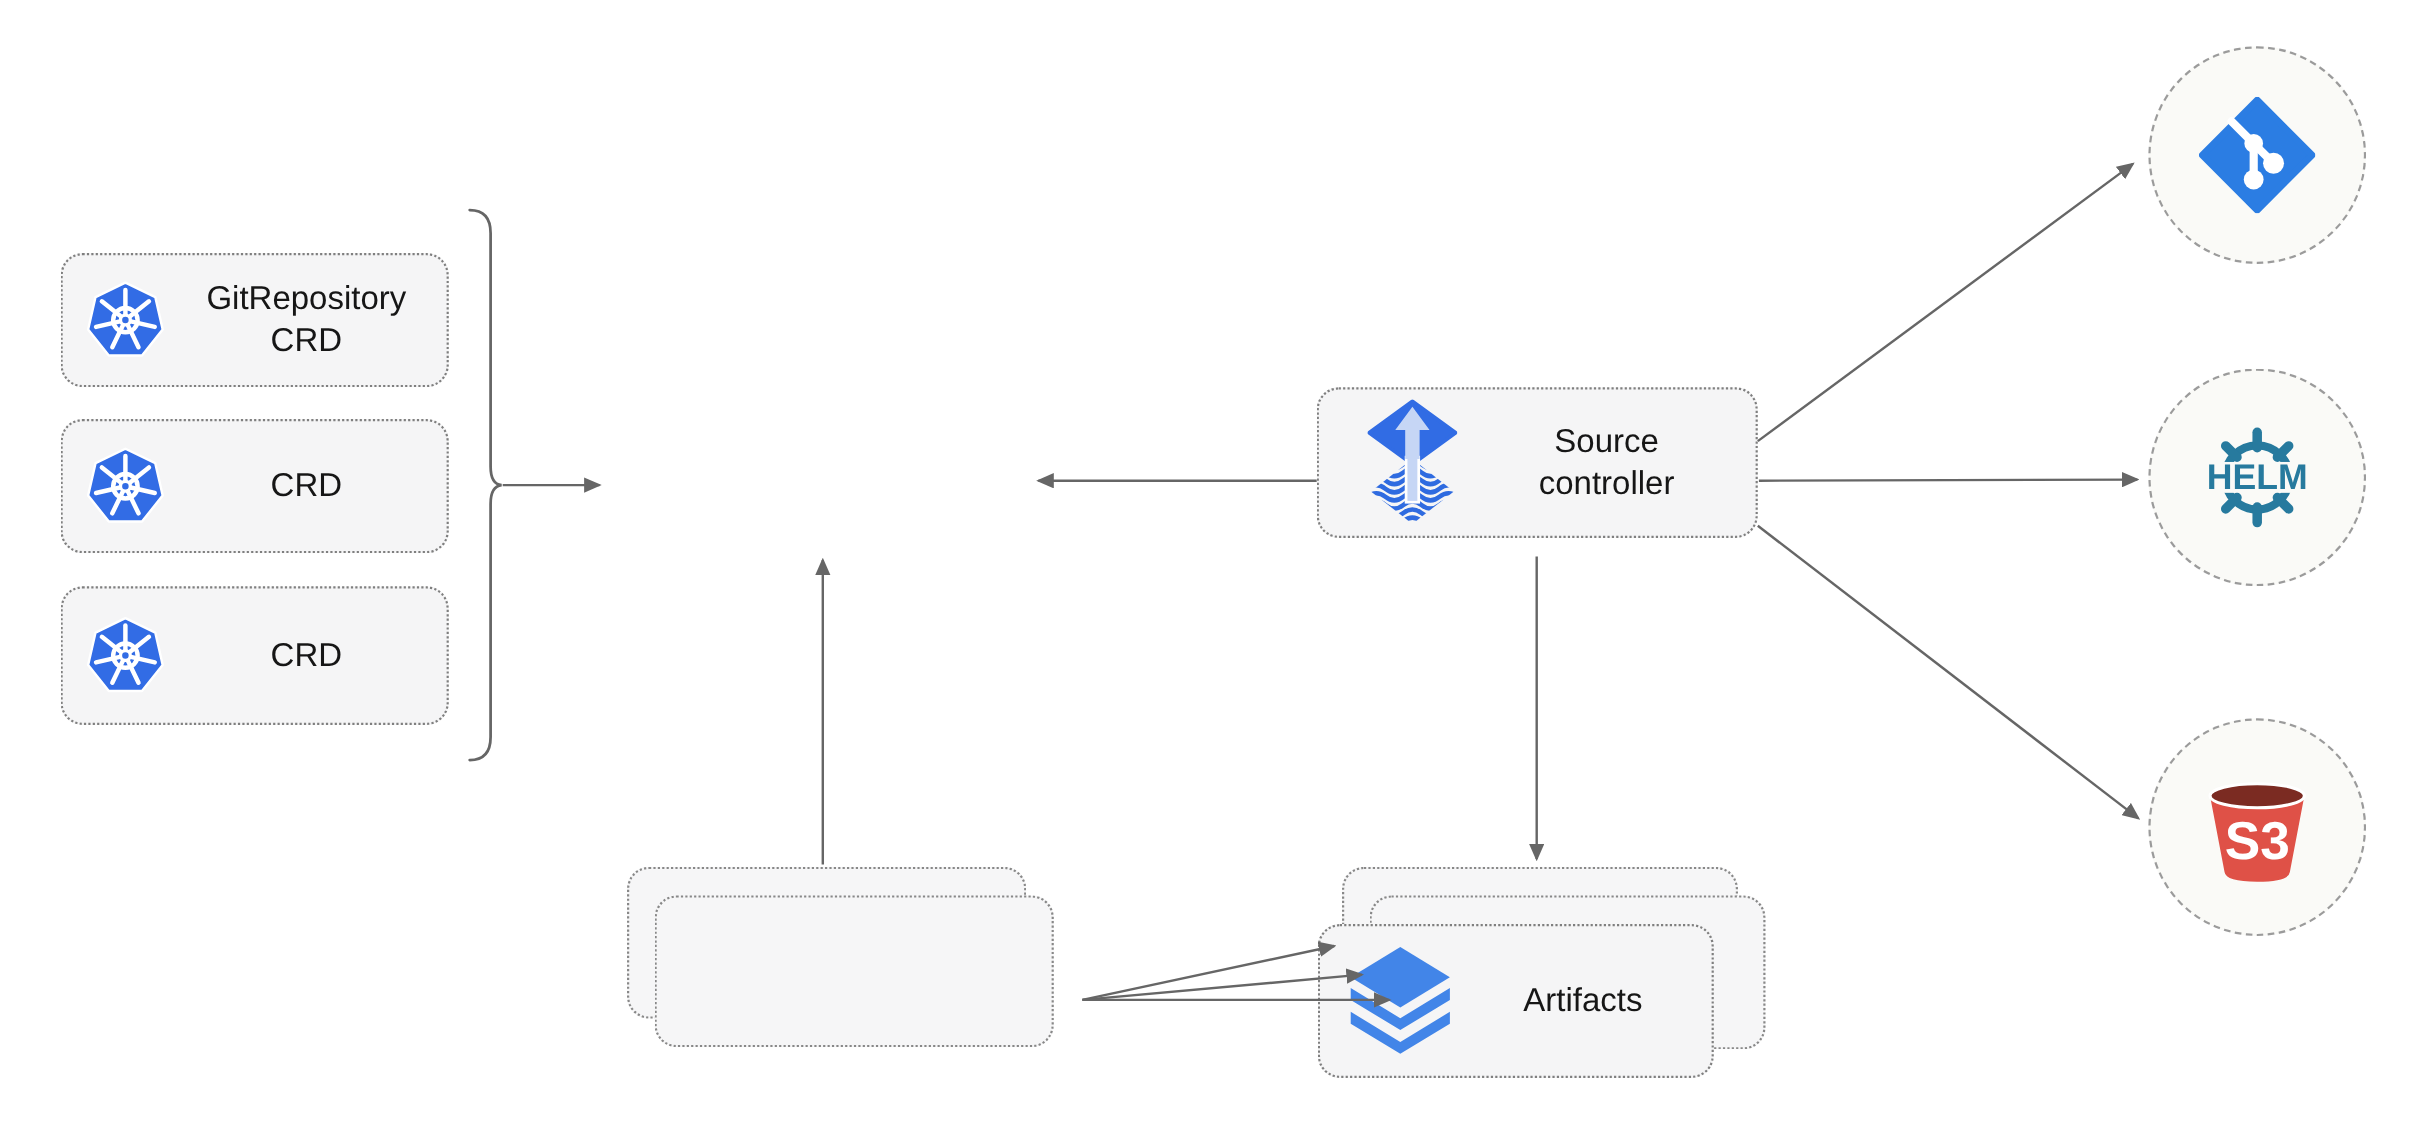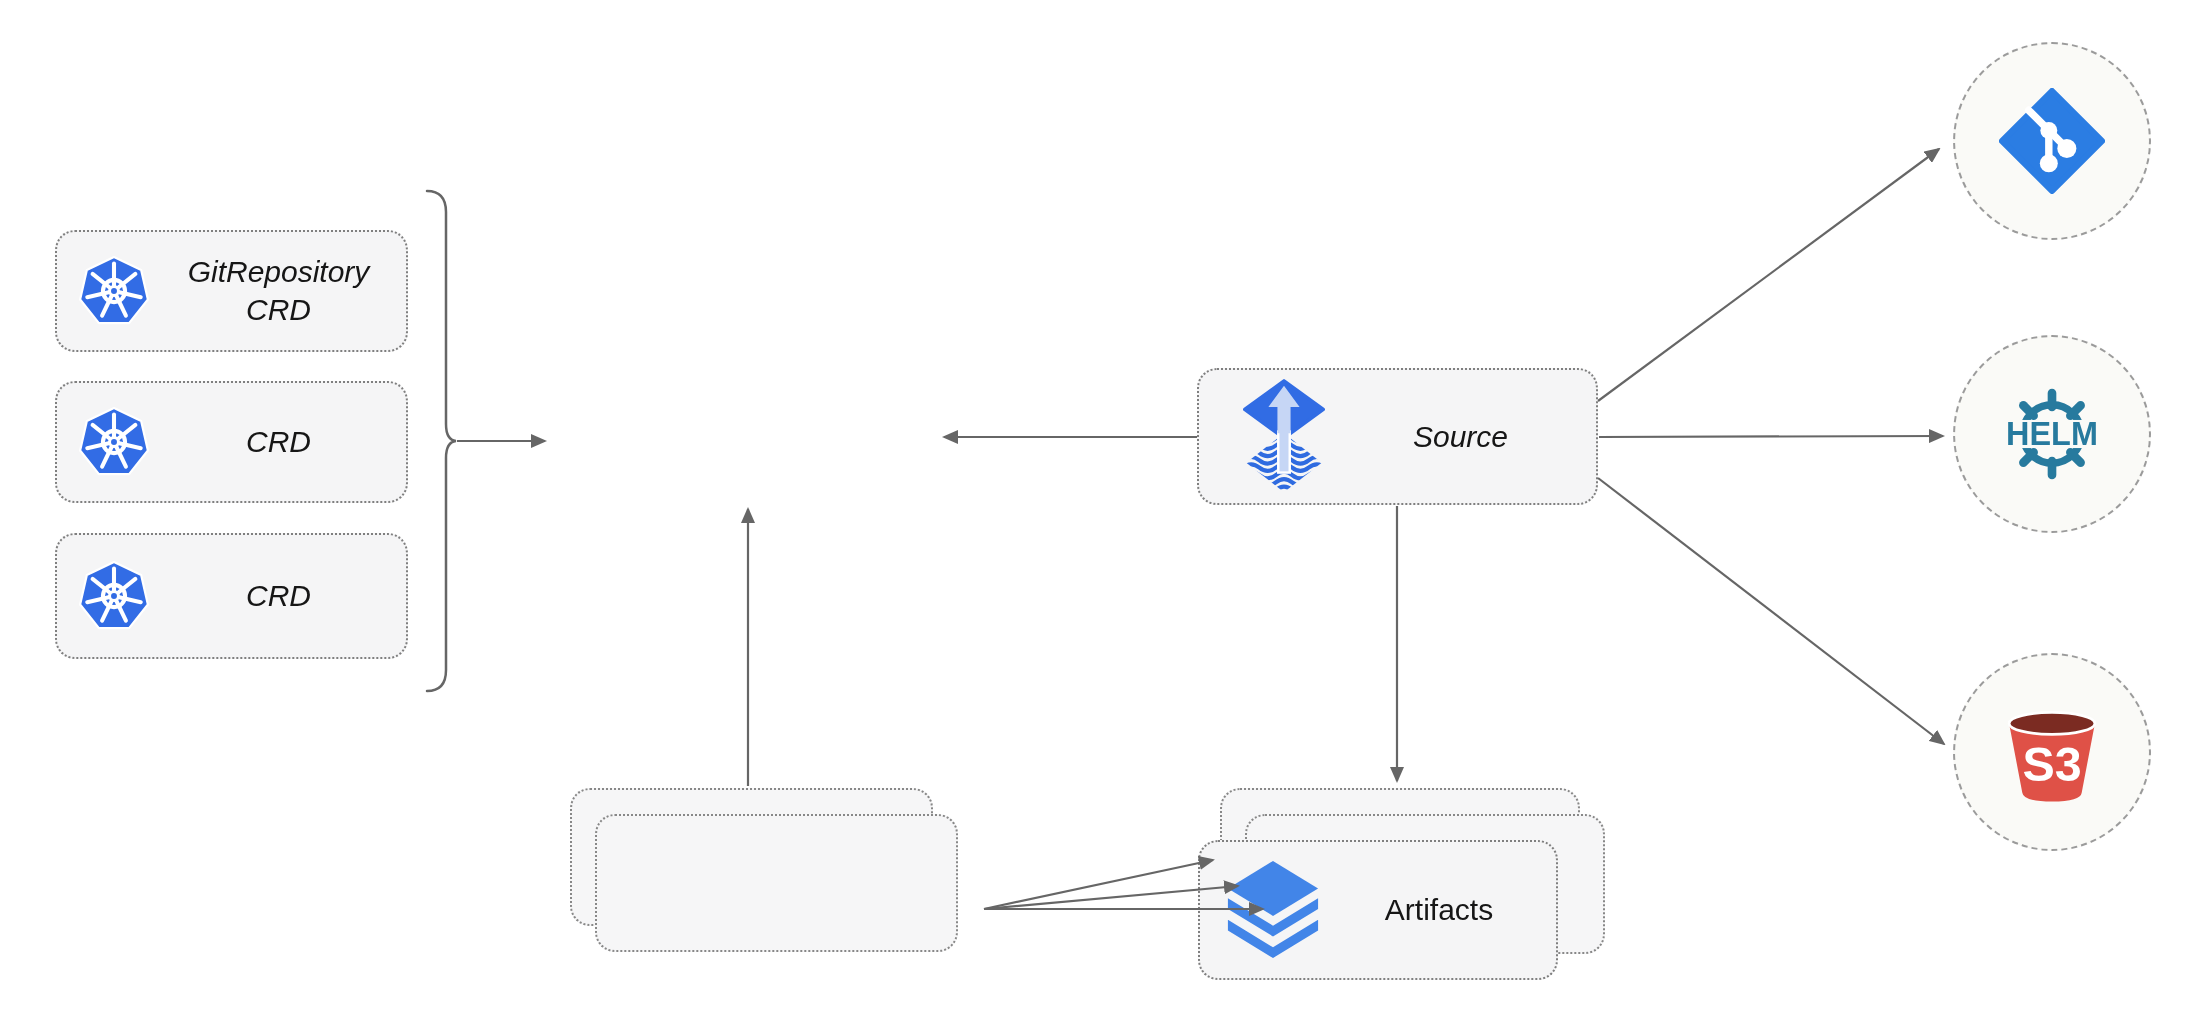--- a/index.html
+++ b/index.html
@@ -16,21 +16,21 @@
     position:absolute;box-sizing:border-box;background:#f6f6f7;
     border:2px dotted #888;border-radius:20px;z-index:1;
   }
   .circle{
     position:absolute;box-sizing:border-box;display:flex;align-items:center;justify-content:center;
     background:#fafaf7;border:2px dashed #9b9b9b;border-radius:50%;z-index:2;
   }
   .icon{flex:0 0 auto;display:block;}
   .icon svg{display:block;}
   .label{flex:1 1 auto;text-align:center;font-size:30px;line-height:38px;color:#161616;}
-  .label .ln{display:block;font-style:italic;}
+  .label .ln{display:block;}
   .hidden-defs{position:absolute;width:0;height:0;overflow:hidden;}
 </style>
 </head>
 <body>
 
 <svg class="hidden-defs" aria-hidden="true">
   <defs>
     <clipPath id="flux-wave-clip">
         <polygon points="50,66 96,102 50,138 4,102"></polygon>
       </clipPath>
@@ -157,28 +157,29 @@
       <svg width="74" height="74">
           <use href="#ic-k8s"></use>
         </svg>
     </span>
     <span class="label">
       <span class="ln">CRD</span>
     </span>
   </div>
 
 
-  <div class="node" style="left:1197px;top:368px;width:401px;height:137px">
+  <div class="node" style="left:1197px;top:352px;width:401px;height:137px">
     <span class="icon" style="width:82px;height:115px;margin-left:44px">
       <svg width="82" height="115">
           <use href="#ic-flux"></use>
         </svg>
     </span>
     <span class="label">
       <span class="ln">Source</span>
+      <span class="ln">controller</span>
     </span>
   </div>
 
   <div class="stack-layer" style="left:570px;top:788px;width:363px;height:138px"></div>
   <div class="stack-layer" style="left:595px;top:814px;width:363px;height:138px"></div>
 
   <div class="stack-layer" style="left:1220px;top:788px;width:360px;height:140px"></div>
   <div class="stack-layer" style="left:1245px;top:814px;width:360px;height:140px"></div>
   <div class="node" style="left:1198px;top:840px;width:360px;height:140px;z-index:3">
     <span class="icon" style="width:98px;height:102px;margin-left:24px">

